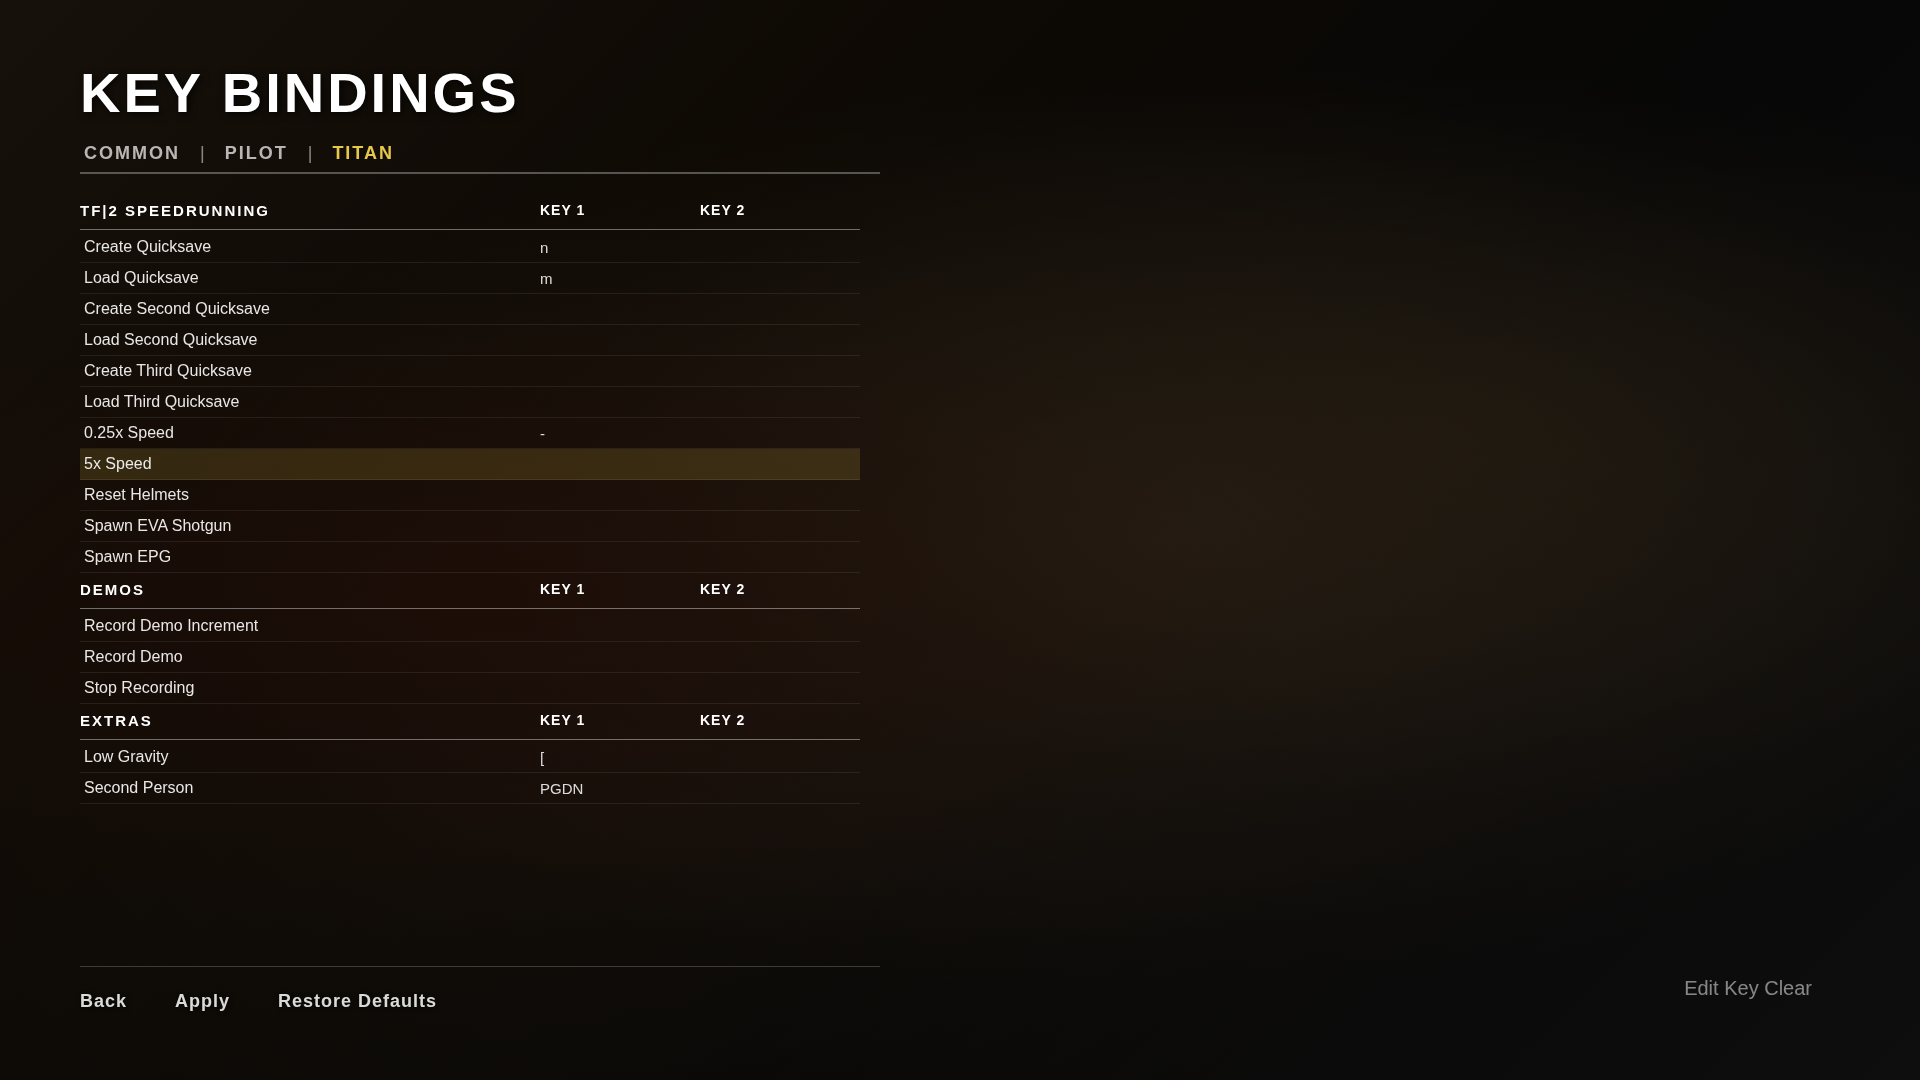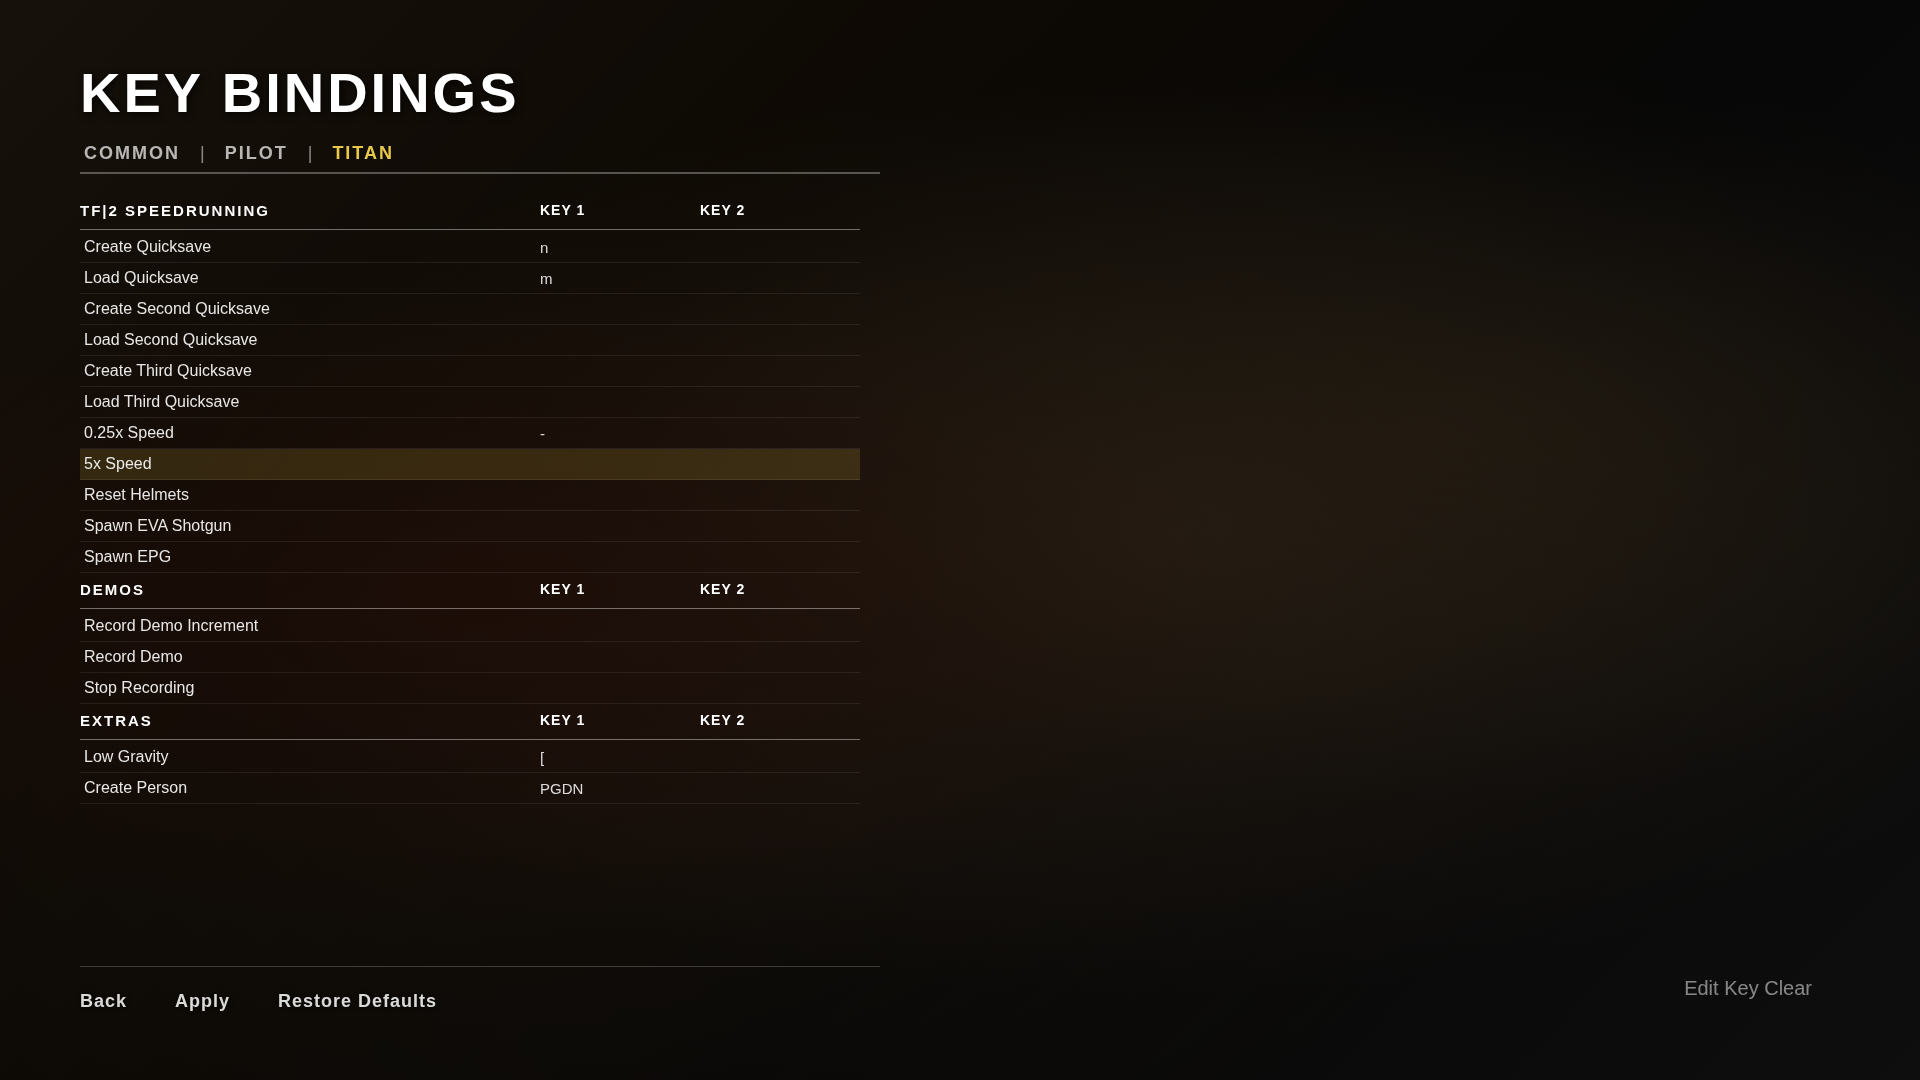--- a/index.html
+++ b/index.html
@@ -304,21 +304,21 @@
     <span class="section-title">EXTRAS</span>
     <span class="col-label">KEY 1</span>
     <span class="col-label">KEY 2</span>
   </div>
         <div class="binding-row">
       <span class="binding-name">Low Gravity</span>
       <span class="binding-key">[</span>
       <span class="binding-key"></span>
     </div>
         <div class="binding-row">
-      <span class="binding-name">Create Person</span>
+      <span class="binding-name">Second Person</span>
       <span class="binding-key">PGDN</span>
       <span class="binding-key"></span>
     </div>
       </div>
   </div>
 
   <div class="bottom-bar">
     <button class="bottom-btn">Back</button>
     <button class="bottom-btn">Apply</button>
     <button class="bottom-btn">Restore Defaults</button>

